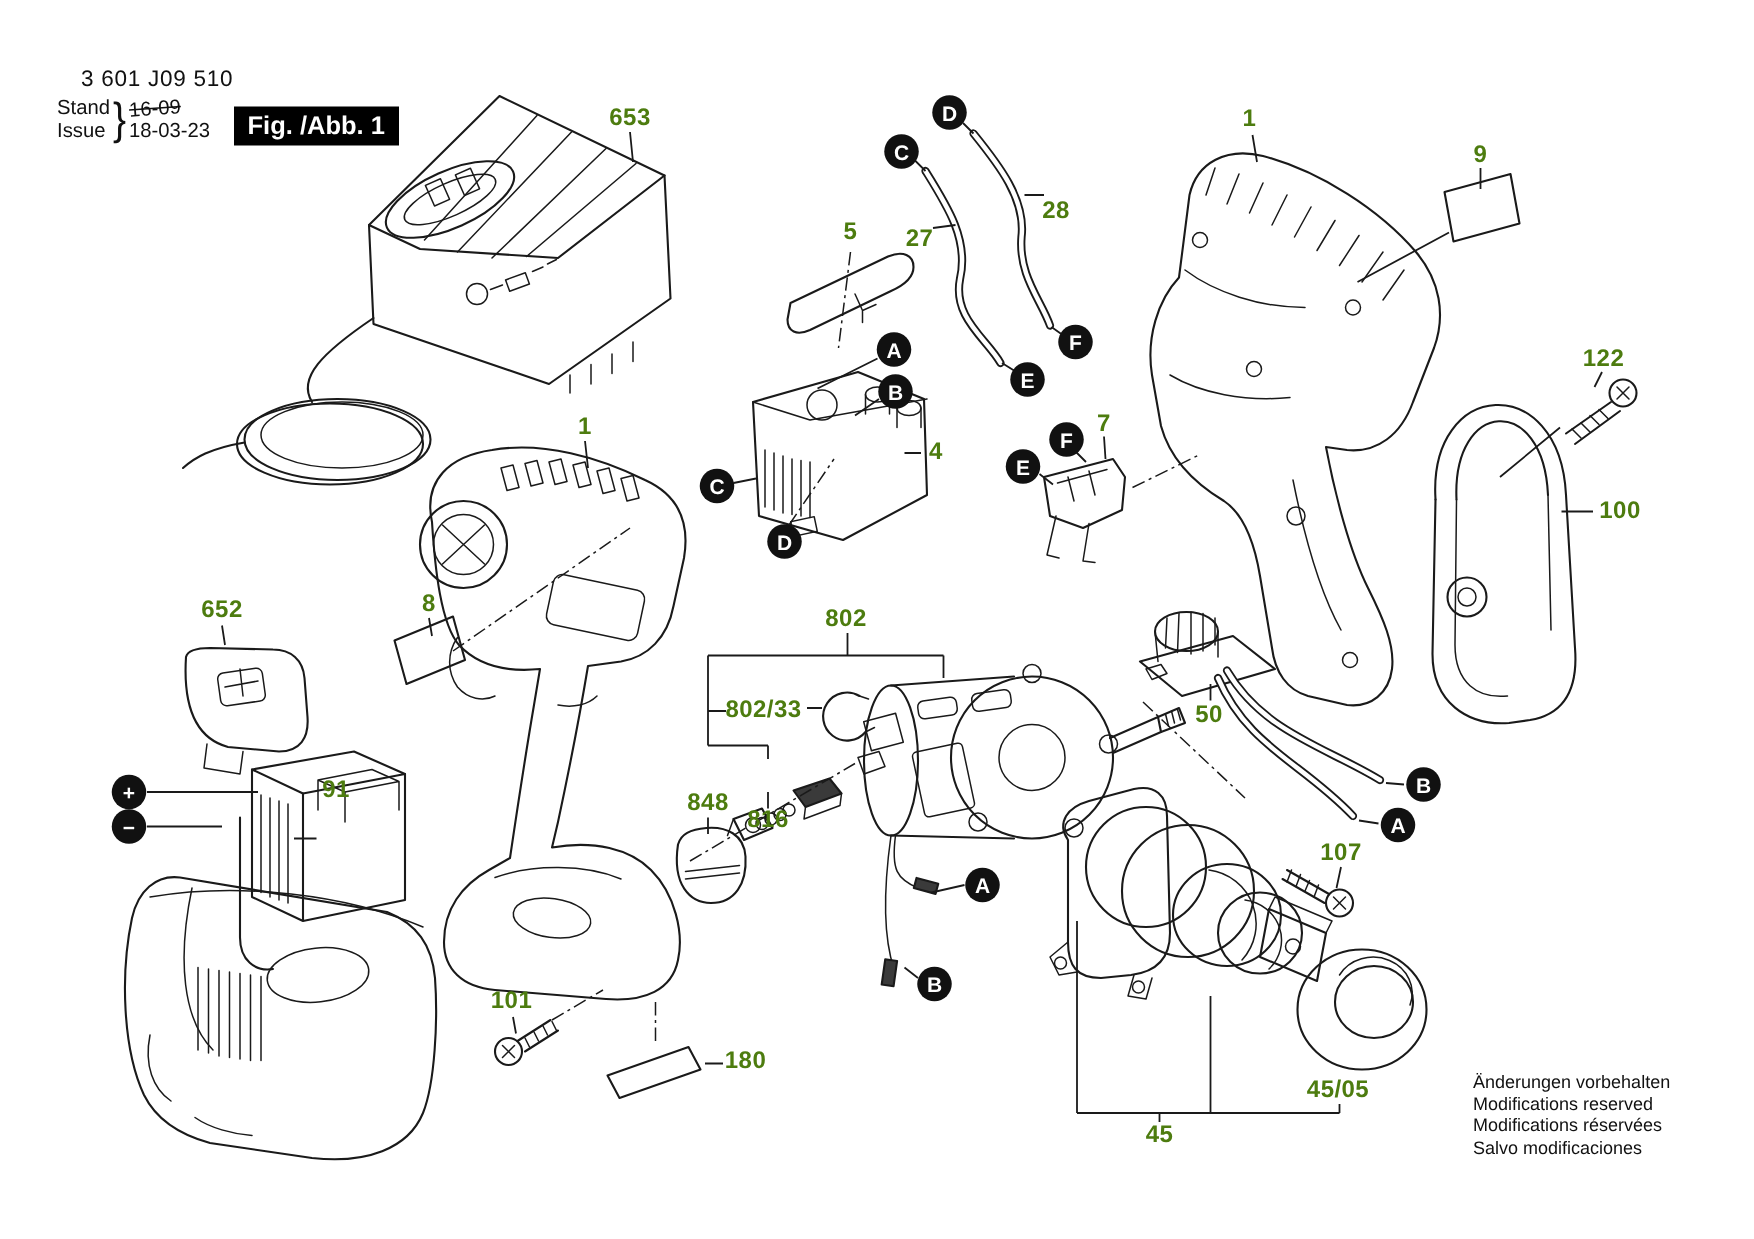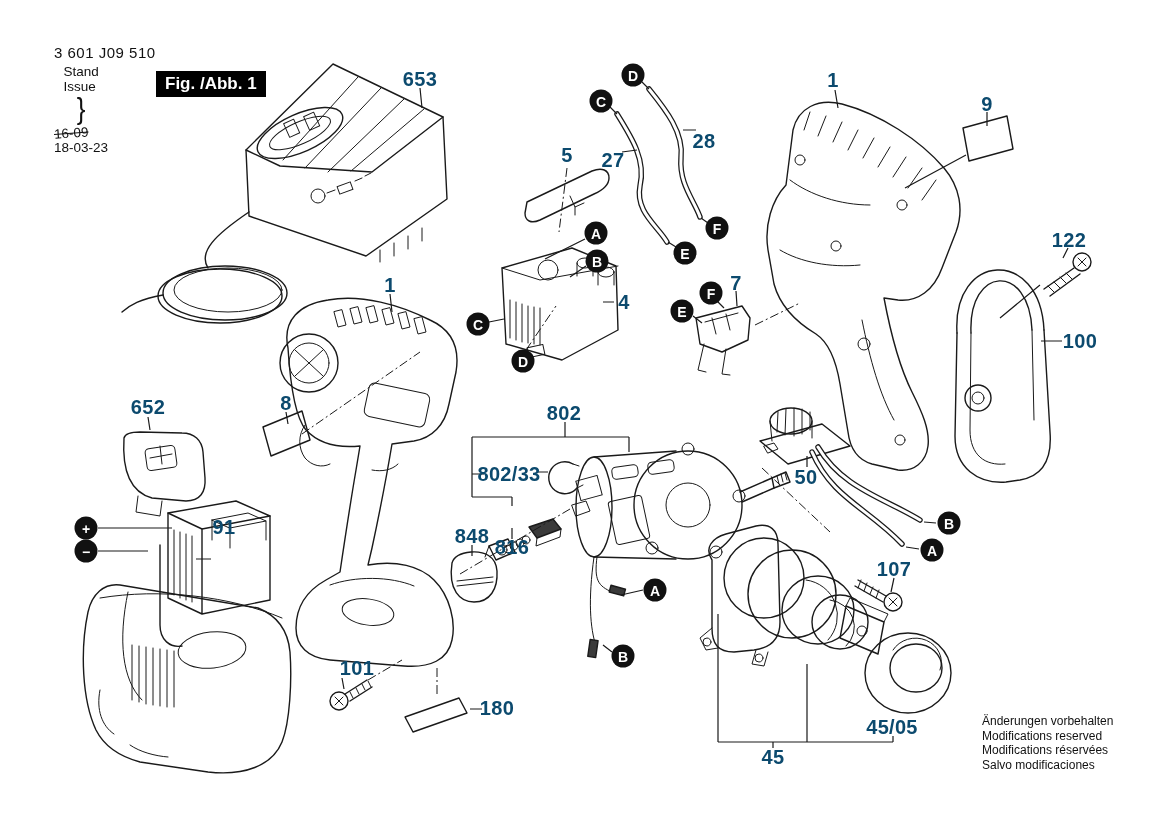--- a/index.html
+++ b/index.html
@@ -6,27 +6,27 @@
   #page{position:relative;width:1169px;height:826px;background:#fff;overflow:hidden;
         font-family:"Liberation Sans",sans-serif;color:#111;}
   svg.art{position:absolute;left:0;top:0;width:1169px;height:826px;}
   .ink{stroke:#1a1a1a;fill:none;stroke-width:1.4;stroke-linecap:round;stroke-linejoin:round;}
   .thin{stroke-width:1;}
   .leader{stroke:#1a1a1a;fill:none;stroke-width:1.2;}
   .dashdot{stroke:#1a1a1a;fill:none;stroke-width:1;stroke-dasharray:9 3 2 3;}
   .wire-o{stroke:#1a1a1a;stroke-width:5.5;fill:none;stroke-linecap:round;}
   .wire-i{stroke:#fff;stroke-width:3;fill:none;stroke-linecap:round;}
   .darkfill{fill:#3a3a3a;stroke:#1a1a1a;}
-  .label{position:absolute;transform:translate(-50%,-50%);font-weight:bold;font-size:20px;
-         white-space:nowrap;color:#0c4a6e;letter-spacing:0.3px;}
+  .label{position:absolute;transform:translate(-50%,-50%);font-weight:bold;font-size:16px;
+         white-space:nowrap;color:#4d7c0f;letter-spacing:0.3px;}
   .badge{position:absolute;transform:translate(-50%,-50%);width:23px;height:23px;border-radius:50%;
          background:#111;color:#fff;font-weight:bold;font-size:14px;display:flex;
          align-items:center;justify-content:center;line-height:1;}
   #doc-number{position:absolute;left:54px;top:44px;font-size:15px;letter-spacing:0.5px;}
-  #revision{position:absolute;left:54px;top:64px;font-size:13.5px;display:flex;align-items:center;flex-direction:column;}
+  #revision{position:absolute;left:38px;top:64px;font-size:13.5px;display:flex;align-items:flex-start;}
   #revision .rows{display:flex;flex-direction:column;line-height:15px;}
   #revision .brace{font-size:26px;font-weight:normal;transform:scaleY(1.15);margin:0 2px;}
   #revision .vals{display:flex;flex-direction:column;line-height:15px;}
   .struck{text-decoration:line-through;transform:rotate(-4deg);display:inline-block;}
   #fig-box{position:absolute;left:156px;top:71px;background:#000;color:#fff;font-weight:bold;
            font-size:17px;padding:3px 9px;}
   #footer-note{position:absolute;left:982px;top:714px;font-size:12px;line-height:14.5px;}
 </style>
 </head>
 <body>
@@ -326,21 +326,21 @@
       <div class="label" style="left: 1080px; top: 341px;">100</div>
       <div class="label" style="left: 148px; top: 407px;">652</div>
       <div class="label" style="left: 286px; top: 403px;">8</div>
       <div class="label" style="left: 564px; top: 413px;">802</div>
       <div class="label" style="left: 509px; top: 474px;">802/33</div>
       <div class="label" style="left: 512px; top: 547px;">816</div>
       <div class="label" style="left: 472px; top: 536px;">848</div>
       <div class="label" style="left: 224px; top: 527px;">91</div>
       <div class="label" style="left: 806px; top: 477px;">50</div>
       <div class="label" style="left: 894px; top: 569px;">107</div>
-      <div class="label" style="left: 341px; top: 668px; margin-left: 16px;">101</div>
+      <div class="label" style="left: 341px; top: 668px;">101</div>
       <div class="label" style="left: 497px; top: 708px;">180</div>
       <div class="label" style="left: 892px; top: 727px;">45/05</div>
       <div class="label" style="left: 773px; top: 757px;">45</div>
       <div class="badge" style="left: 633px; top: 75px;">D</div>
       <div class="badge" style="left: 601px; top: 101px;">C</div>
       <div class="badge" style="left: 717px; top: 228px;">F</div>
       <div class="badge" style="left: 685px; top: 253px;">E</div>
       <div class="badge" style="left: 596px; top: 233px;">A</div>
       <div class="badge" style="left: 597px; top: 261px;">B</div>
       <div class="badge" style="left: 711px; top: 293px;">F</div>

